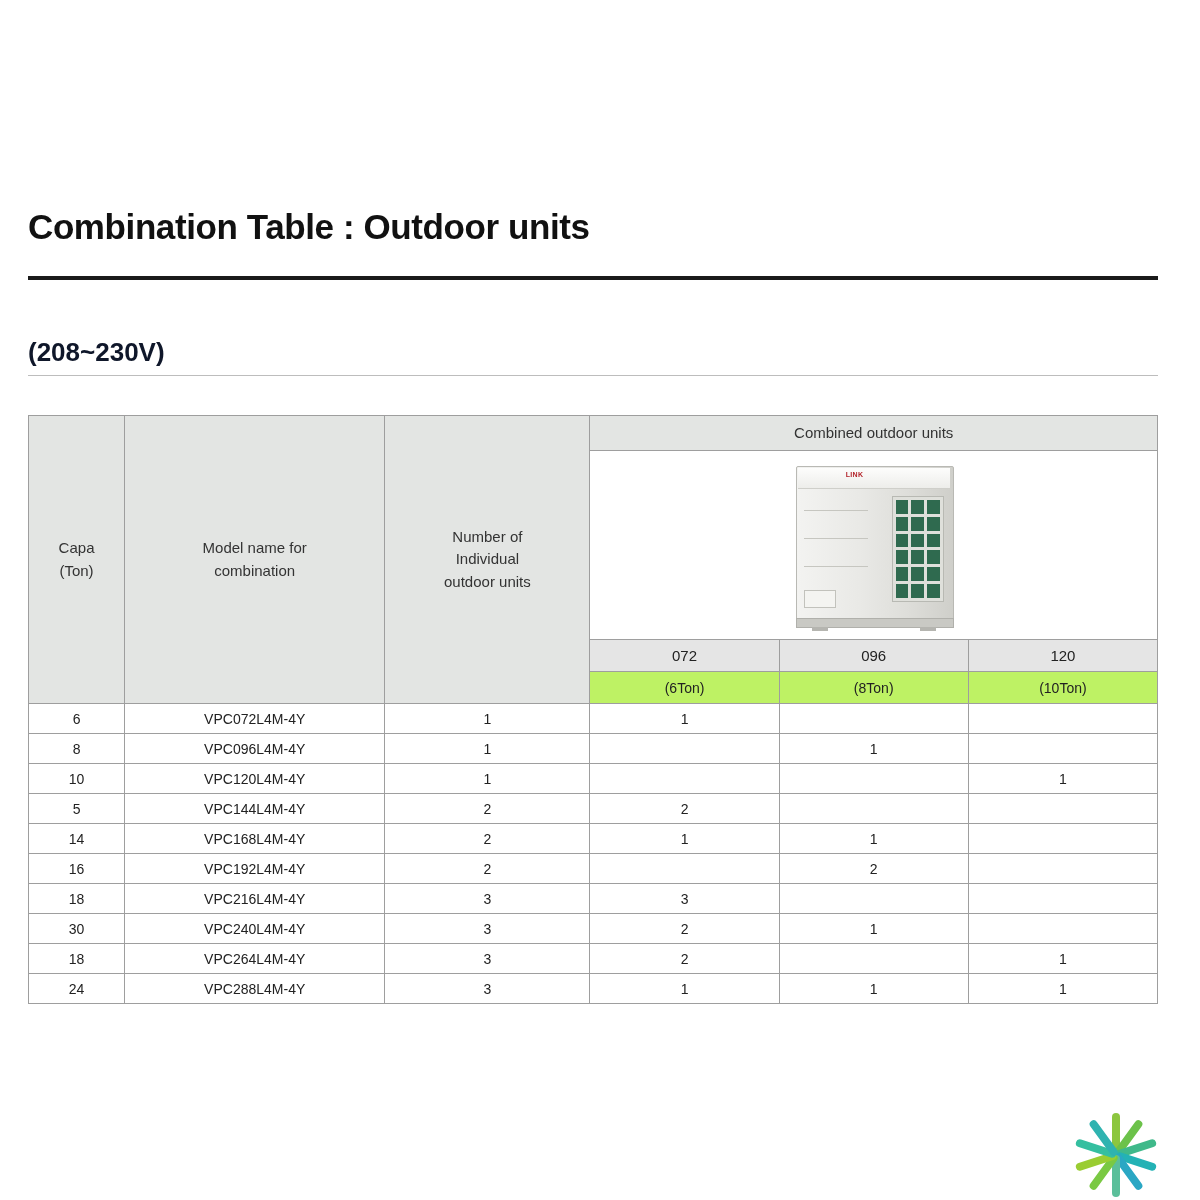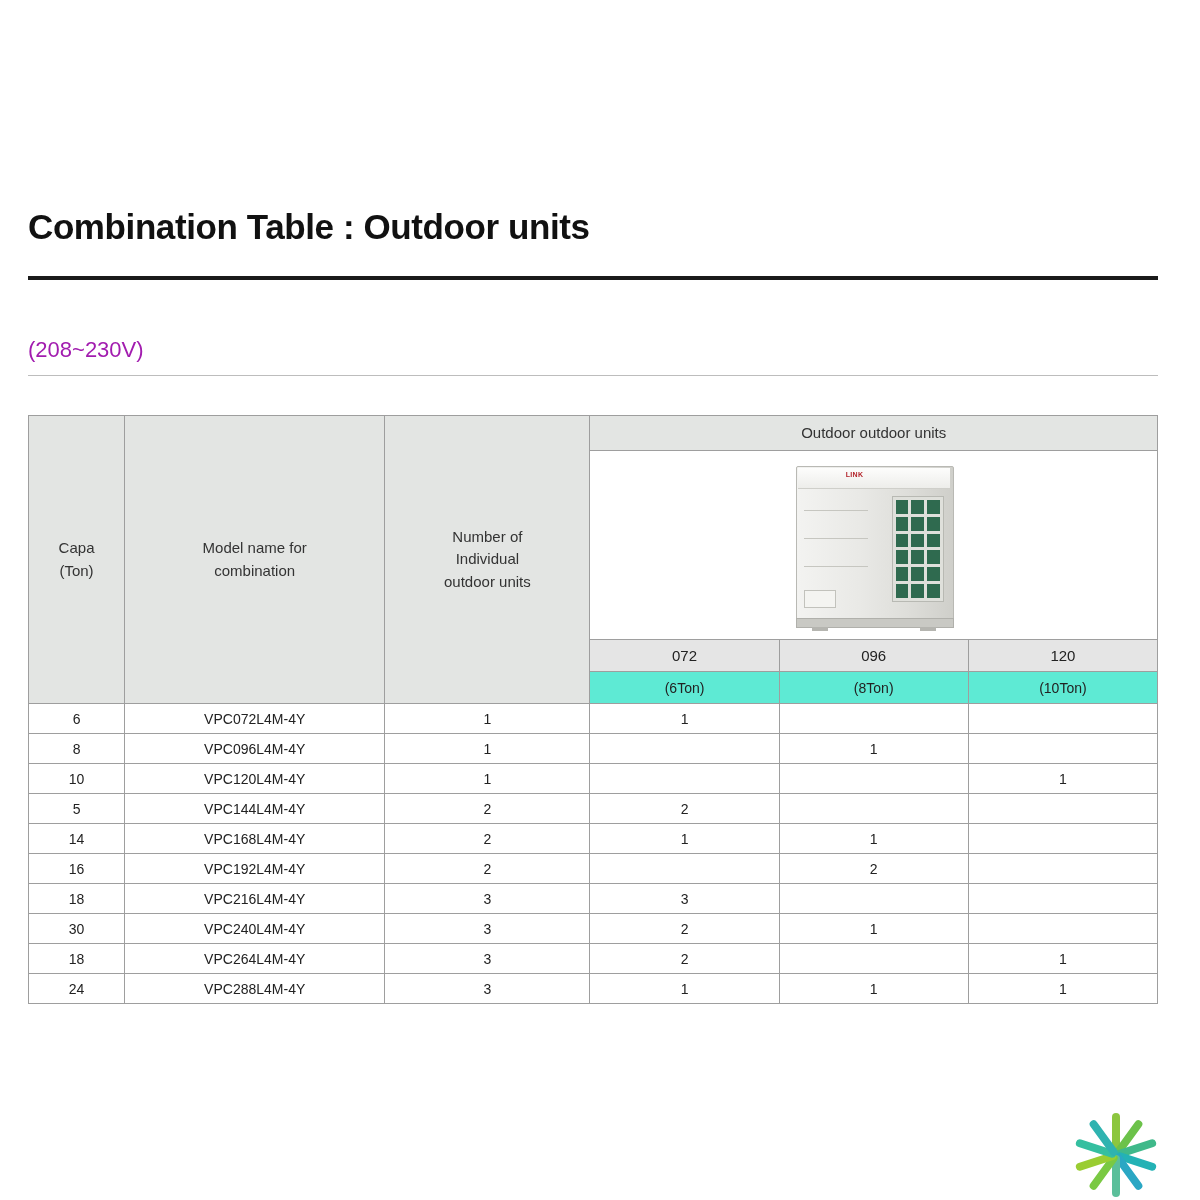--- a/index.html
+++ b/index.html
@@ -39,23 +39,23 @@
     top: 261px;
     width: 1130px;
     height: 4px;
     background: #1a1a1a;
   }
 
   .subtitle {
     position: absolute;
     left: 28px;
     top: 322px;
-    font-size: 22px;
-    font-weight: normal;
-    color: #a21caf;
+    font-size: 26px;
+    font-weight: bold;
+    color: #0f172a;
   }
   .subtitle-rule {
     position: absolute;
     left: 28px;
     top: 360px;
     width: 1130px;
     height: 1px;
     background: #bdbdbd;
   }
 
@@ -104,21 +104,21 @@
     justify-content: center;
     height: 188px;
     background: #ffffff;
   }
   .sub-head {
     background: #e5e5e5;
     height: 31px;
     font-size: 15px;
   }
   .sub-head2 {
-    background: #5eead4;
+    background: #bef264;
     height: 31px;
     font-size: 14px;
   }
   td.body-cell {
     height: 29px;
     font-size: 14px;
     background: #ffffff;
     color: #222222;
   }
   .col-capa { width: 96px; }
@@ -248,21 +248,21 @@
           </th>
           <th class="head-cell head-tall" rowspan="4">
             <div>Model name for</div>
             <div>combination</div>
           </th>
           <th class="head-cell head-tall" rowspan="4">
             <div>Number of</div>
             <div>Individual</div>
             <div>outdoor units</div>
           </th>
-          <th class="head-cell head-combined" colspan="3">Outdoor outdoor units</th>
+          <th class="head-cell head-combined" colspan="3">Combined outdoor units</th>
         </tr>
         <tr>
           <th class="img-cell" colspan="3">
             <div class="img-inner">
               <div class="unit">
                 <div class="body"></div>
                 <div class="top-strip"></div>
                 <div class="logo">LINK</div>
                 <div class="panel-line" style="top:48px;"></div>
                 <div class="panel-line" style="top:76px;"></div>

